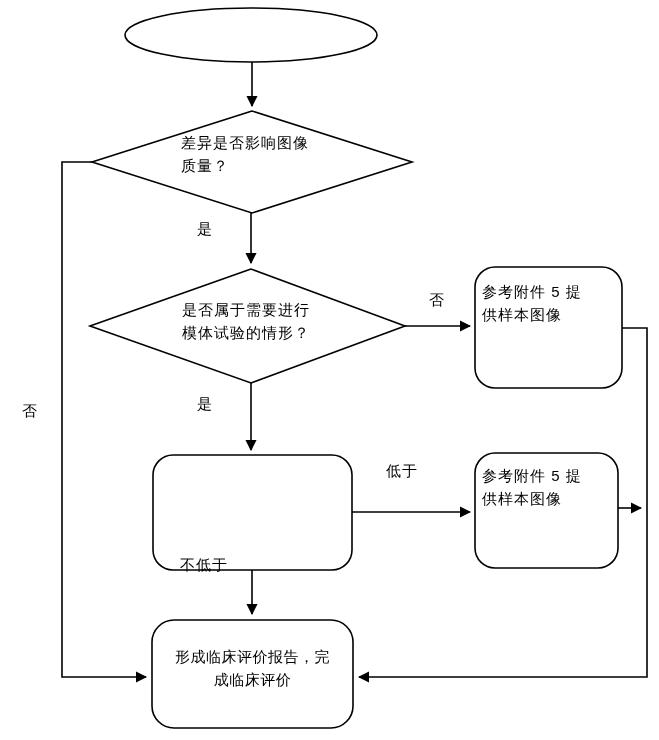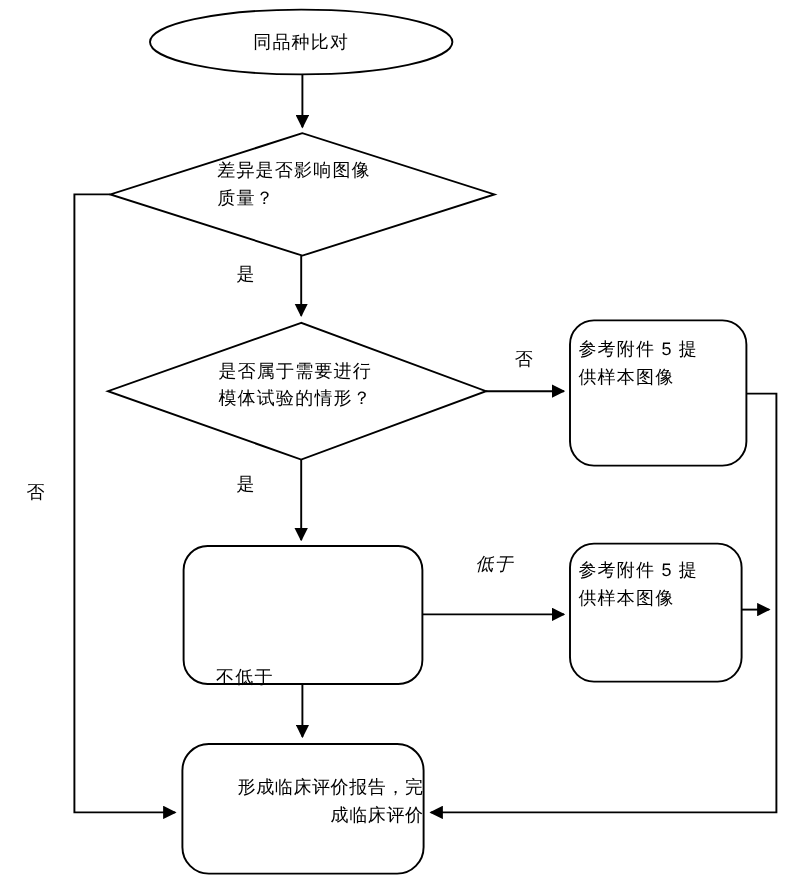--- a/index.html
+++ b/index.html
@@ -22,21 +22,21 @@
   }
   .node-text {
     position: absolute;
     font-size: 15px;
     line-height: 23px;
     color: #000000;
     white-space: pre-line;
     letter-spacing: 1px;
   }
   .node-text.centered {
-    text-align: right;
+    text-align: center;
     letter-spacing: 0.5px;
   }
   .edge-label {
     position: absolute;
     font-size: 15px;
     line-height: 19px;
     color: #000000;
     white-space: nowrap;
     letter-spacing: 1px;
   }
@@ -89,21 +89,20 @@
       <path d="M251 383 V450" marker-end="url(#arrow)"></path>
       <path d="M405 326 H470" marker-end="url(#arrow)"></path>
       <path d="M352 512 H470" marker-end="url(#arrow)"></path>
       <path d="M618 508 H641" marker-end="url(#arrow)"></path>
       <path d="M252 570 V614" marker-end="url(#arrow)"></path>
       <path d="M92 162 H62 V677 H146" marker-end="url(#arrow)"></path>
       <path d="M622 328 H647 V677 H359" marker-end="url(#arrow)"></path>
     </g>
   </svg>
 
-  <div class="start-text">同品种比对</div>
 
   <div class="node-text" style="left:182px; top:298px;">是否属于需要进行
 模体试验的情形？</div>
 
   <div class="node-text" style="left:181px; top:131px;">差异是否影响图像
 质量？</div>
 
   <div class="node-text" style="left:482px; top:280px;">参考附件 5 提
 供样本图像</div>
 
@@ -115,17 +114,17 @@
 成临床评价</div>
 
   <div class="edge-label" style="left:197px; top:219px;">是</div>
 
   <div class="edge-label" style="left:197px; top:394px;">是</div>
 
   <div class="edge-label" style="left:429px; top:290px;">否</div>
 
   <div class="edge-label" style="left:22px; top:401px;">否</div>
 
-  <div class="edge-label" style="left:396px; top:461px;font-style:italic;">低于</div>
+  <div class="edge-label" style="left:386px; top:461px;">低于</div>
 
   <div class="edge-label" style="left:180px; top:555px;">不低于</div>
 
 </div>
 
 </body></html>

